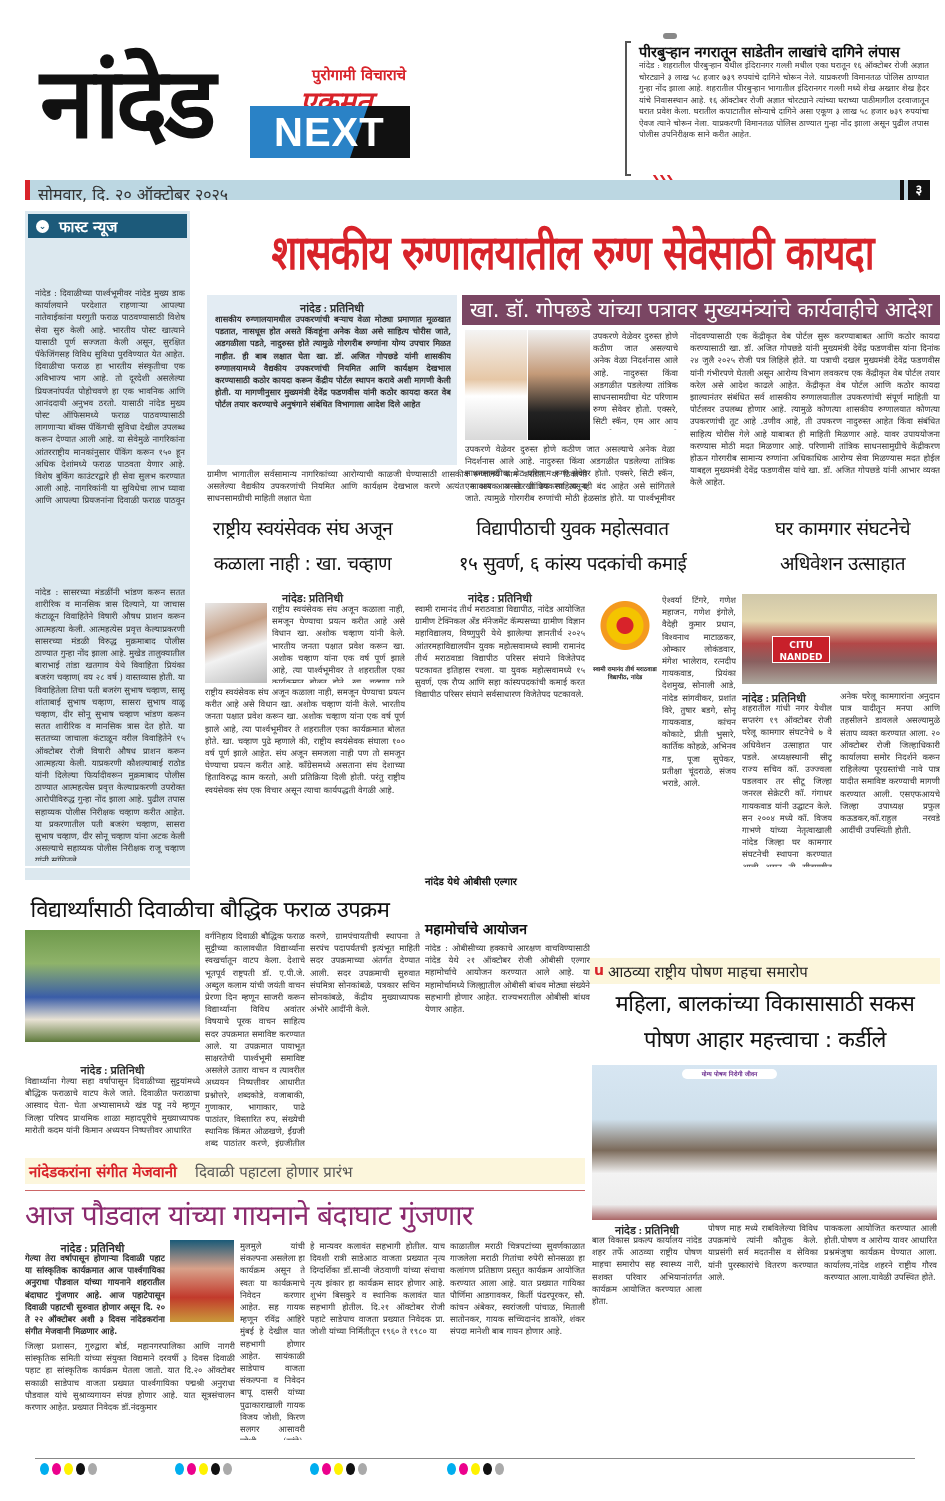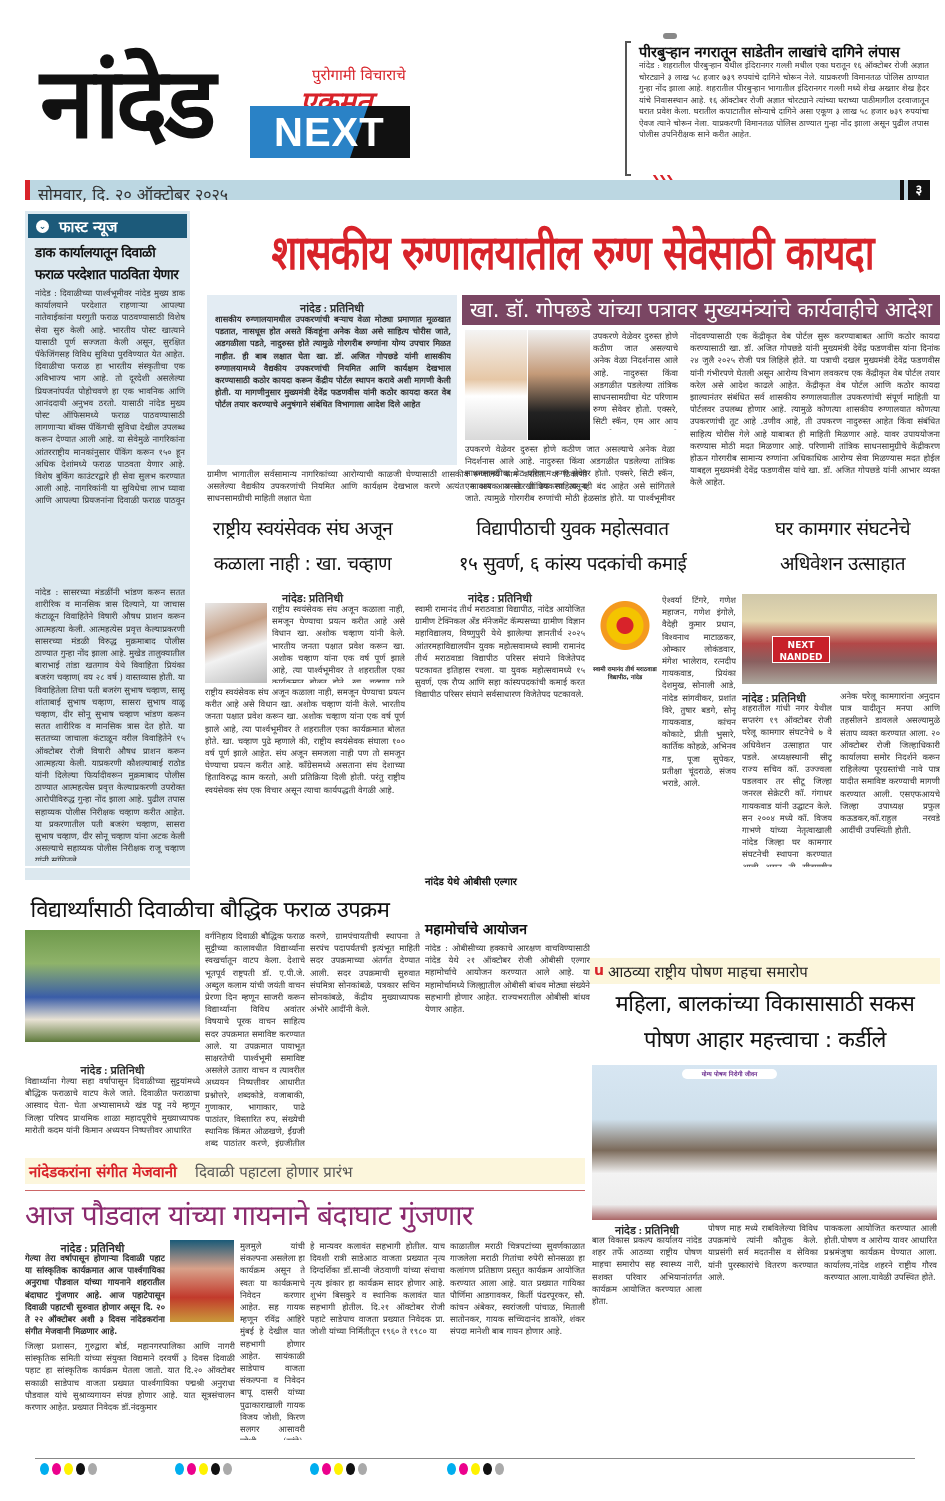--- a/index.html
+++ b/index.html
@@ -1,21 +1,21 @@
 <!DOCTYPE html>
 <html><head>
 <meta charset="utf-8">
 <style>
 *{box-sizing:border-box;margin:0;padding:0}
 body{width:945px;height:1501px;background:#fff;font-family:"DejaVu Sans",sans-serif;color:#222;position:relative;overflow:hidden}
 .abs{position:absolute}
 .body-text{font-family:"DejaVu Serif",serif;font-size:8.4px;line-height:12.2px;color:#333;text-align:justify;overflow:hidden}
 .byline{font-family:Liberation Serif, serif;font-size:11px;font-weight:bold;text-align:center;color:#333}
 .masthead-title{left:40px;top:38px;font-size:98px;font-weight:900;color:#111;letter-spacing:-4px;line-height:130px;font-family:"DejaVu Sans",sans-serif}
-.tagline{left:312px;top:64px;color:#d8232a;font-size:15px;font-weight:normal;font-family:"DejaVu Serif",serif}
+.tagline{left:312px;top:64px;color:#d8232a;font-size:15px;font-weight:bold;font-family:"DejaVu Serif",serif}
 .brand{left:300px;top:81px;color:#d8232a;font-size:29px;font-weight:900;font-style:italic;font-family:"DejaVu Serif",serif}
 .next-box{left:250px;top:106px;width:160px;height:52px;background:#2a82c6;display:flex;align-items:center;overflow:hidden}
 .next-box .blk{position:absolute;right:0;top:0;width:60px;height:52px;background:#111;clip-path:polygon(30% 0,100% 0,100% 100%,0 100%)}
 .next-box span{position:relative;font-size:40px;font-weight:900;color:#fff;letter-spacing:1px;padding-left:24px;font-family:"Liberation Sans",sans-serif;z-index:2}
 .date-bar{left:25px;top:180px;width:905px;height:20px;background:#bcd7e2}
 .date-bar .mark{position:absolute;left:0;top:0;width:5px;height:20px;background:#d8232a}
 .date-bar .txt{position:absolute;left:13px;top:3px;font-size:16px;color:#333}
 .pageno{left:908px;top:180px;width:22px;height:20px;background:#111;color:#fff;font-size:13px;font-weight:bold;text-align:center;line-height:20px}
 .pageno-sep{left:900px;top:180px;width:4px;height:20px;background:#111}
 .topstory{left:625px;top:33px;width:312px;height:150px}
@@ -65,21 +65,20 @@
   <span class="txt">सोमवार, दि. २० ऑक्टोबर २०२५</span>
 </div>
 <div class="abs pageno-sep"></div>
 <div class="abs pageno">३</div>
 
 <div class="abs sidebar">
   <div class="fast-head">
     <span class="ic">⌄</span>
     <span>फास्ट न्यूज</span>
   </div>
-  <div class="side-h" style="top:30px;width:152px">डाक कार्यालयातून दिवाळी फराळ परदेशात पाठविता येणार</div>
   <div class="side-body body-text" style="top:76px;height:220px">नांदेड : दिवाळीच्या पार्श्वभूमीवर नांदेड मुख्य डाक कार्यालयाने परदेशात राहणाऱ्या आपल्या नातेवाईकांना घरगुती फराळ पाठवण्यासाठी विशेष सेवा सुरु केली आहे. भारतीय पोस्ट खात्याने यासाठी पूर्ण सज्जता केली असून, सुरक्षित पॅकेजिंगसह विविध सुविधा पुरविण्यात येत आहेत. दिवाळीचा फराळ हा भारतीय संस्कृतीचा एक अविभाज्य भाग आहे. तो दूरदेशी असलेल्या प्रियजनांपर्यंत पोहोचवणे हा एक भावनिक आणि आनंददायी अनुभव ठरतो. यासाठी नांदेड मुख्य पोस्ट ऑफिसमध्ये फराळ पाठवण्यासाठी लागणाऱ्या बॉक्स पॅकिंगची सुविधा देखील उपलब्ध करून देण्यात आली आहे. या सेवेमुळे नागरिकांना आंतरराष्ट्रीय मानकांनुसार पॅकिंग करून १५० हून अधिक देशांमध्ये फराळ पाठवता येणार आहे. विशेष बुकिंग काउंटरद्वारे ही सेवा सुलभ करण्यात आली आहे. नागरिकांनी या सुविधेचा लाभ घ्यावा आणि आपल्या प्रियजनांना दिवाळी फराळ पाठवून सणाच्या आनंदात सहभागी करावे, असे आवाहन नांदेड विभागाचे डाक अधीक्षक सतीश पाठक यांनी केले आहे.</div>
   <div class="side-body body-text" style="top:375px;height:275px">नांदेड : सासरच्या मंडळींनी भांडण करून सतत शारीरिक व मानसिक त्रास दिल्याने, या जाचास कंटाळून विवाहितेने विषारी औषध प्राशन करून आत्महत्या केली. आत्महत्येस प्रवृत्त केल्याप्रकरणी सासरच्या मंडळी विरुद्ध मुक्रमाबाद पोलीस ठाण्यात गुन्हा नोंद झाला आहे. मुखेड तालुक्यातील बाराभाई तांडा खतगाव येथे विवाहिता प्रियंका बजरंग चव्हाण( वय २८ वर्ष ) वास्तव्यास होती. या विवाहितेला तिचा पती बजरंग सुभाष चव्हाण, सासू शांताबाई सुभाष चव्हाण, सासरा सुभाष वाळू चव्हाण, दीर सोनू सुभाष चव्हाण भांडण करून सतत शारीरिक व मानसिक त्रास देत होते. या सततच्या जाचाला कंटाळून वरील विवाहितेने १५ ऑक्टोबर रोजी विषारी औषध प्राशन करून आत्महत्या केली. याप्रकरणी कौशल्याबाई राठोड यांनी दिलेल्या फिर्यादीवरून मुक्रमाबाद पोलीस ठाण्यात आत्महत्येस प्रवृत्त केल्याप्रकरणी उपरोक्त आरोपीविरुद्ध गुन्हा नोंद झाला आहे. पुढील तपास सहाय्यक पोलीस निरीक्षक चव्हाण करीत आहेत. या प्रकरणातील पती बजरंग चव्हाण, सासरा सुभाष चव्हाण, दीर सोनू चव्हाण यांना अटक केली असल्याचे सहाय्यक पोलीस निरीक्षक राजू चव्हाण यांनी सांगितले.</div>
 </div>
 
 <div class="abs main-head">शासकीय रुग्णालयातील रुग्ण सेवेसाठी कायदा</div>
 <div class="abs lead-box">
   <div class="byline">नांदेड : प्रतिनिधी</div>
   <div class="body-text">शासकीय रुग्णालयामधील उपकरणांची बऱ्याच वेळा मोठ्या प्रमाणात मूळखात पडतात, नासधूस होत असते किंवहूंना अनेक वेळा असे साहित्य चोरीस जाते, अडगळीला पडते, नादुरुस्त होते त्यामुळे गोरगरीब रुग्णांना योग्य उपचार मिळत नाहीत. ही बाब लक्षात घेता खा. डॉ. अजित गोपछडे यांनी शासकीय रुग्णालयामध्ये वैद्यकीय उपकरणांची नियमित आणि कार्यक्षम देखभाल करण्यासाठी कठोर कायदा करून केंद्रीय पोर्टल स्थापन करावे अशी मागणी केली होती. या मागणीनुसार मुख्यमंत्री देवेंद्र फडणवीस यांनी कठोर कायदा करत वेब पोर्टल तयार करण्याचे अनुषंगाने संबंधित विभागाला आदेश दिले आहेत</div>
 </div>
 <div class="abs sub-banner">खा. डॉ. गोपछडे यांच्या पत्रावर मुख्यमंत्र्यांचे कार्यवाहीचे आदेश</div>
@@ -101,21 +100,21 @@
 <div class="abs h2" style="left:405px;top:547px;width:335px">१५ सुवर्ण, ६ कांस्य पदकांची कमाई</div>
 <div class="abs byline" style="left:415px;top:590px;width:170px">नांदेड : प्रतिनिधी</div>
 <div class="abs body-text" style="left:415px;top:603px;width:170px;height:265px">स्वामी रामानंद तीर्थ मराठवाडा विद्यापीठ, नांदेड आयोजित ग्रामीण टेक्निकल अँड मॅनेजमेंट कॅम्पसच्या ग्रामीण विज्ञान महाविद्यालय, विष्णुपुरी येथे झालेल्या ज्ञानतीर्थ २०२५ आंतरमहाविद्यालयीन युवक महोत्सवामध्ये स्वामी रामानंद तीर्थ मराठवाडा विद्यापीठ परिसर संघाने विजेतेपद पटकावत इतिहास रचला. या युवक महोत्सवामध्ये १५ सुवर्ण, एक रौप्य आणि सहा कांस्यपदकांची कमाई करत विद्यापीठ परिसर संघाने सर्वसाधारण विजेतेपद पटकावले.</div>
 <div class="abs" style="left:590px;top:594px;width:70px;height:70px;border-radius:50%;background:radial-gradient(circle at 50% 45%,#d8232a 0 8px,#f4c400 9px 18px,#f49a1e 19px 24px,#fff 25px)"></div>
 <div class="abs" style="left:588px;top:665px;width:74px;font-size:6px;text-align:center;font-weight:bold;color:#222">स्वामी रामानंद तीर्थ मराठवाडा विद्यापीठ, नांदेड</div>
 <div class="abs body-text" style="left:662px;top:594px;width:74px;height:270px">ऐश्वर्या टिंगरे, गणेश महाजन, गणेश इंगोले, वैदेही कुमार प्रधान, विश्वनाथ माटाळकर, ओम्कार लोकंडवार, मंगेश भालेराव, रत्नदीप गायकवाड, प्रियंका देशमुख, सोनाली आडे, नांदेड सांगवीकर, प्रशांत विरे, तुषार बडगे, सोनू गायकवाड, कांचन कोकाटे, प्रीती भुसारे, कार्तिक कोहळे, अभिनव गड, पूजा सुपेकर, प्रतीक्षा चूंदराळे, संजय भराडे, आले.</div>
 
 <div class="abs h2" style="left:740px;top:512px;width:205px">घर कामगार संघटनेचे</div>
 <div class="abs h2" style="left:740px;top:547px;width:205px">अधिवेशन उत्साहात</div>
 <div class="abs photo" style="left:742px;top:594px;width:195px;height:90px;background:linear-gradient(180deg,#cfc7a9 0%,#e5d9b0 30%,#b34848 55%,#8a5f5f 75%,#aca69c 100%)">
-  <div style="position:absolute;left:30px;top:42px;width:58px;height:27px;background:#c8202a;border:1px solid #fff;color:#fff;font-size:9px;font-weight:bold;text-align:center;line-height:12px;padding-top:2px">NEXT NANDED</div>
+  <div style="position:absolute;left:30px;top:42px;width:58px;height:27px;background:#c8202a;border:1px solid #fff;color:#fff;font-size:9px;font-weight:bold;text-align:center;line-height:12px;padding-top:2px">CITU NANDED</div>
 </div>
 <div class="abs byline" style="left:742px;top:690px;width:70px;text-align:left">नांदेड : प्रतिनिधी</div>
 <div class="abs body-text" style="left:742px;top:702px;width:90px;height:165px">शहरातील गांधी नगर येथील सप्तरंग १९ ऑक्टोबर रोजी घरेलू कामगार संघटनेचे ७ वे अधिवेशन उत्साहात पार पडले. अध्यक्षस्थानी सीटू राज्य सचिव कॉ. उज्ज्वला पडलवार तर सीटू जिल्हा जनरल सेक्रेटरी कॉ. गंगाधर गायकवाड यांनी उद्घाटन केले. सन २००४ मध्ये कॉ. विजय गाभणे यांच्या नेतृत्वाखाली नांदेड जिल्हा घर कामगार संघटनेची स्थापना करण्यात आली असून ती सीटूप्रणीत संघटना आहे.</div>
 <div class="abs body-text" style="left:840px;top:690px;width:100px;height:205px">अनेक घरेलू कामगारांना अनुदान पात्र यादीतून मनपा आणि तहसीलने डावलले असल्यामुळे संताप व्यक्त करण्यात आला. २० ऑक्टोबर रोजी जिल्हाधिकारी कार्यालया समोर निदर्शने करून राहिलेल्या पूरग्रस्तांची नावे पात्र यादीत समाविष्ट करण्याची मागणी करण्यात आली. एसएफआयचे जिल्हा उपाध्यक्ष प्रफुल कऊडकर,कॉ.राहुल नरवडे आदींची उपस्थिती होती.</div>
 
 <div class="abs" style="left:25px;top:868px;width:165px;height:12px;background:#dce8ef"></div>
 <div class="abs h2" style="left:25px;top:890px;width:370px;font-size:22px;line-height:40px">विद्यार्थ्यांसाठी दिवाळीचा बौद्धिक फराळ उपक्रम</div>
 <div class="abs photo" style="left:25px;top:930px;width:175px;height:112px;background:linear-gradient(180deg,#6f9a4c 0%,#8fb36a 30%,#3a5da8 60%,#e8e2d4 80%,#5f7a3c 100%)"></div>
 <div class="abs byline" style="left:25px;top:1062px;width:175px">नांदेड : प्रतिनिधी</div>
 <div class="abs body-text" style="left:25px;top:1075px;width:175px;height:75px">विद्यार्थ्यांना गेल्या सहा वर्षांपासून दिवाळीच्या सुट्टयांमध्ये बौद्धिक फराळाचे वाटप केले जाते. दिवाळीत फराळाचा आस्वाद घेता- घेता अभ्यासामध्ये खंड पडू नये म्हणून जिल्हा परिषद प्राथमिक शाळा महादपूरीचे मुख्याध्यापक मारोती कदम यांनी किमान अध्ययन निष्पत्तीवर आधारित</div>

